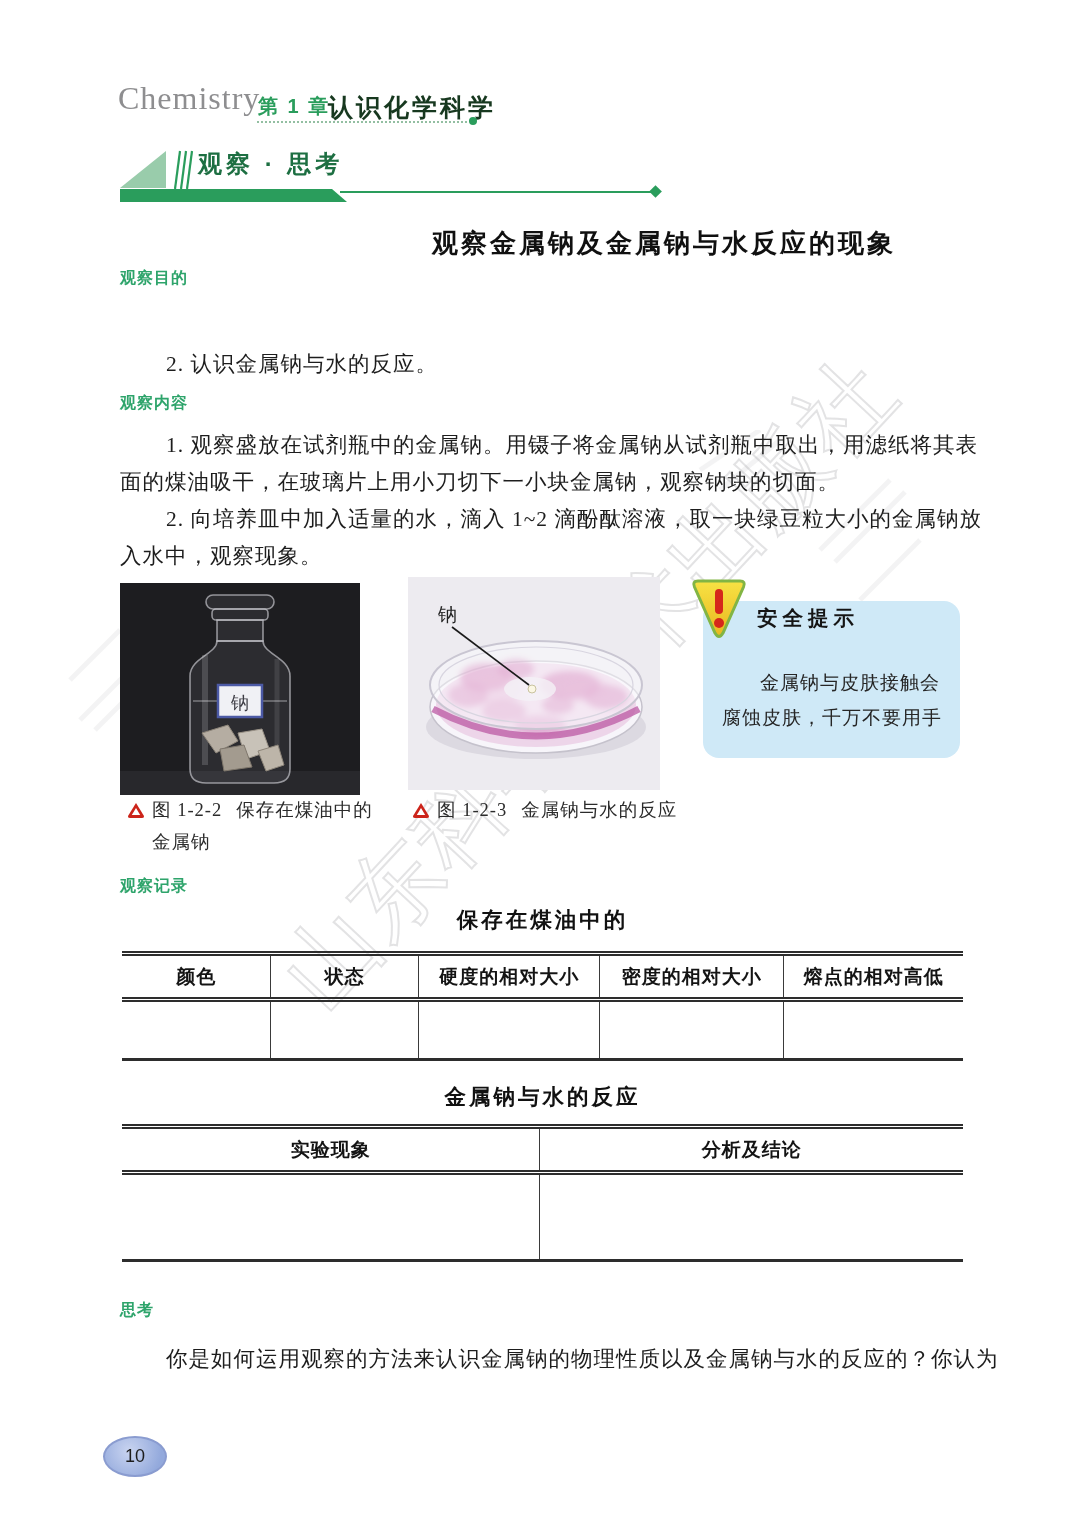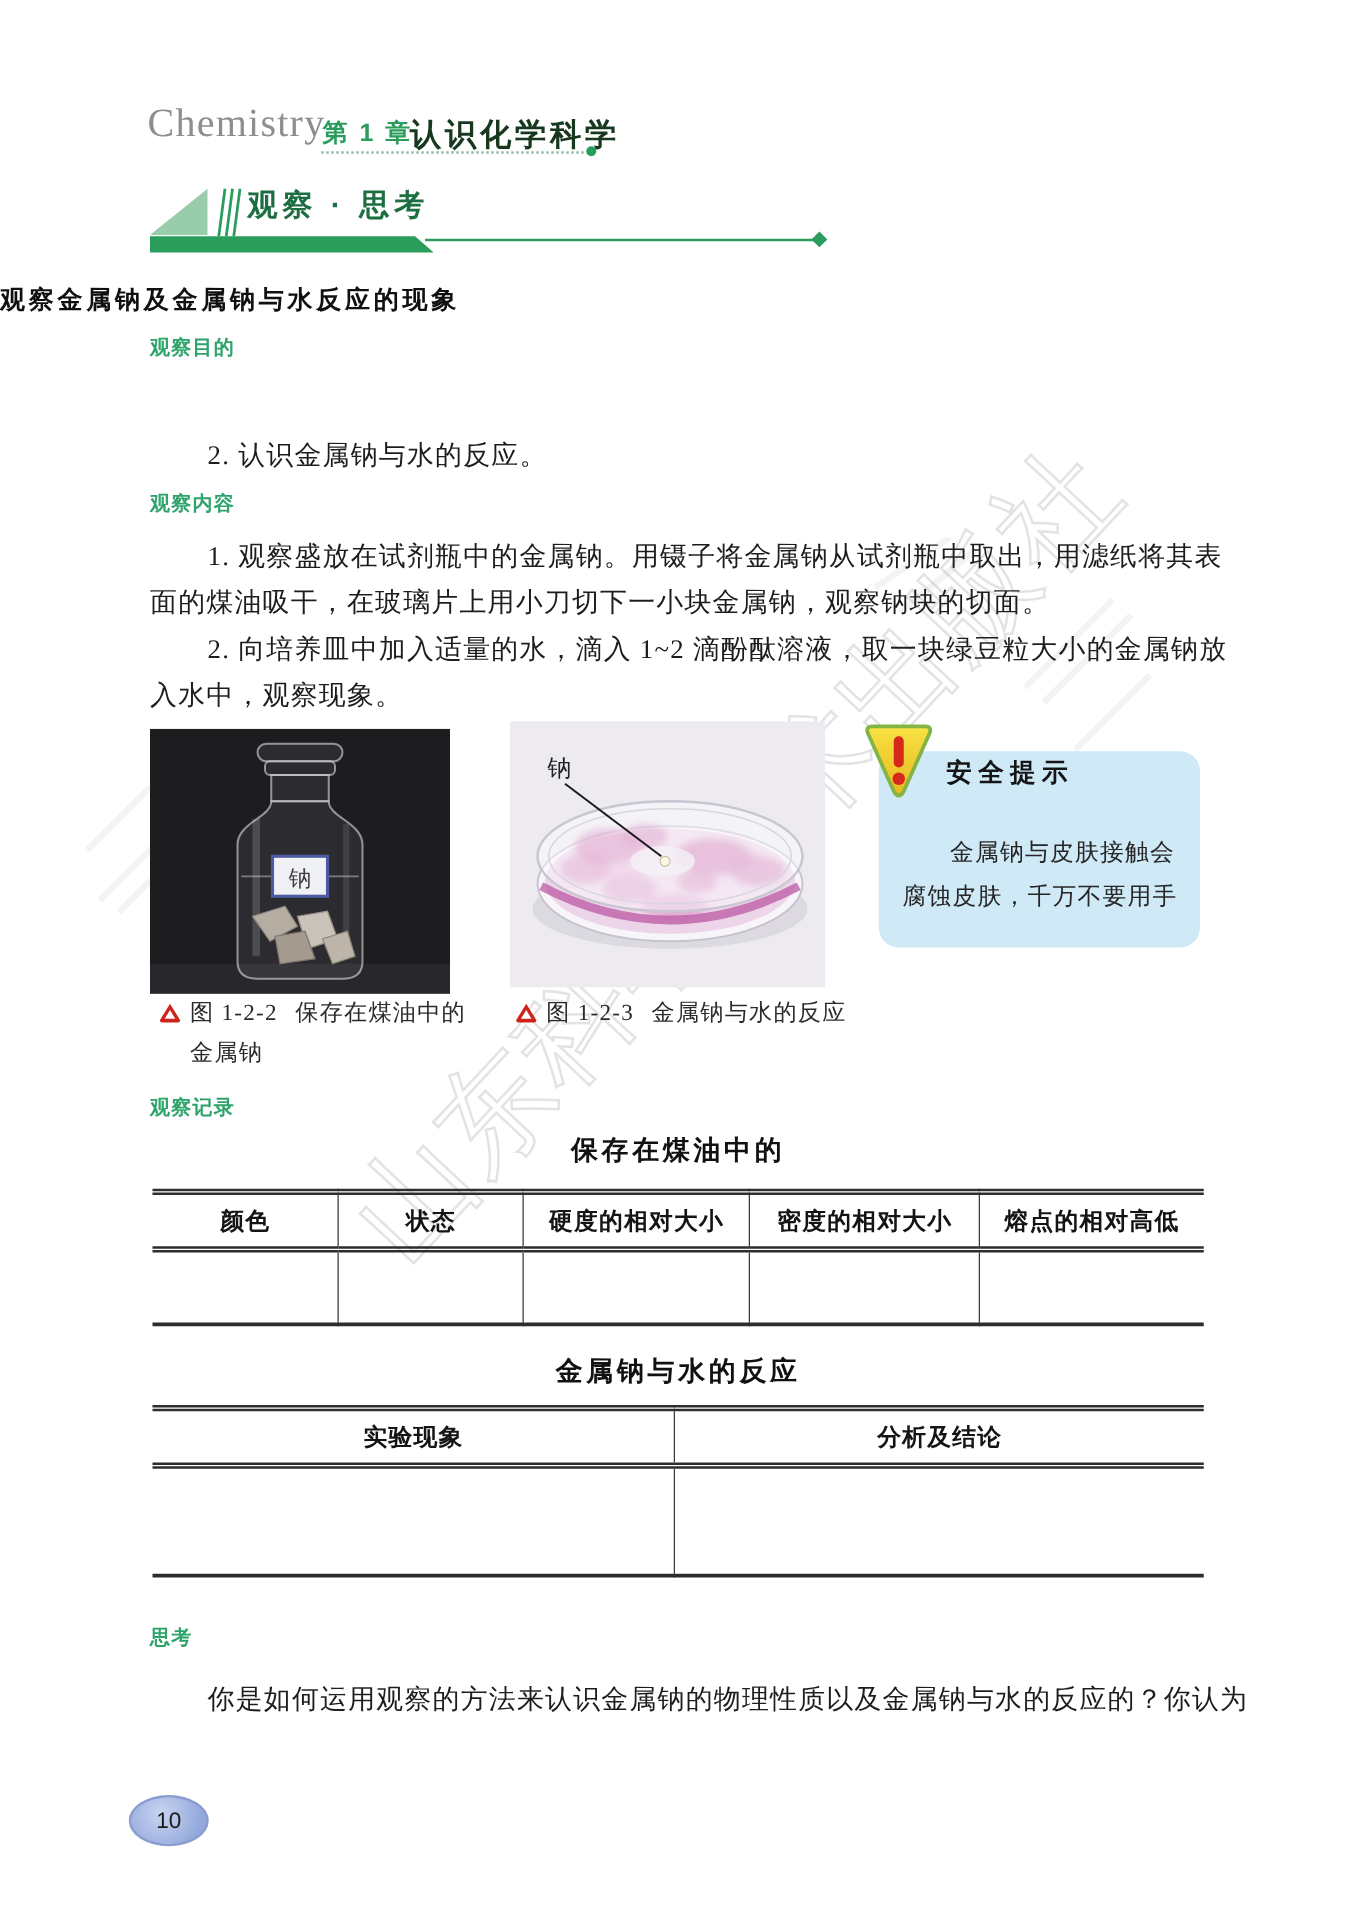--- a/index.html
+++ b/index.html
@@ -28,22 +28,22 @@
   .banner-hatch{position:absolute;left:170px;top:149px;}
   .banner-title{position:absolute;left:198px;top:148px;font-family:"Liberation Sans",sans-serif;
                 font-weight:bold;font-size:24px;color:var(--banner-text);letter-spacing:4px;}
   .banner-bar{position:absolute;left:120px;top:189px;width:212px;height:13px;background:var(--green);}
   .banner-slash{position:absolute;left:332px;top:189px;width:0;height:0;
                 border-bottom:13px solid var(--green);border-right:15px solid transparent;}
   .banner-line{position:absolute;left:340px;top:191px;width:312px;height:2px;background:var(--green);}
   .banner-diamond{position:absolute;left:651px;top:187px;width:9px;height:9px;background:var(--green);transform:rotate(45deg);}
 
   
-  .activity-title{position:absolute;left:0;top:226px;width:896px;text-align:left;
-                  font-size:20px;font-weight:bold;color:#101010;letter-spacing:3px;}
+  .activity-title{position:absolute;left:0;top:226px;width:896px;text-align:right;
+                  font-size:26px;font-weight:bold;color:#101010;letter-spacing:3px;}
   .sec-head{position:absolute;font-family:"Liberation Sans",sans-serif;font-weight:bold;
             font-size:16px;color:var(--section-green);letter-spacing:1px;}
   .bodyline{position:absolute;font-size:21.5px;color:#1d1d1d;letter-spacing:1px;white-space:nowrap;}
 
   
   .fig{position:absolute;}
   .cap-icon{position:absolute;}
   .caption{position:absolute;font-size:18.5px;color:#2b2b2b;letter-spacing:1px;white-space:nowrap;}
   .caption .figno{margin-right:14px;}
 

